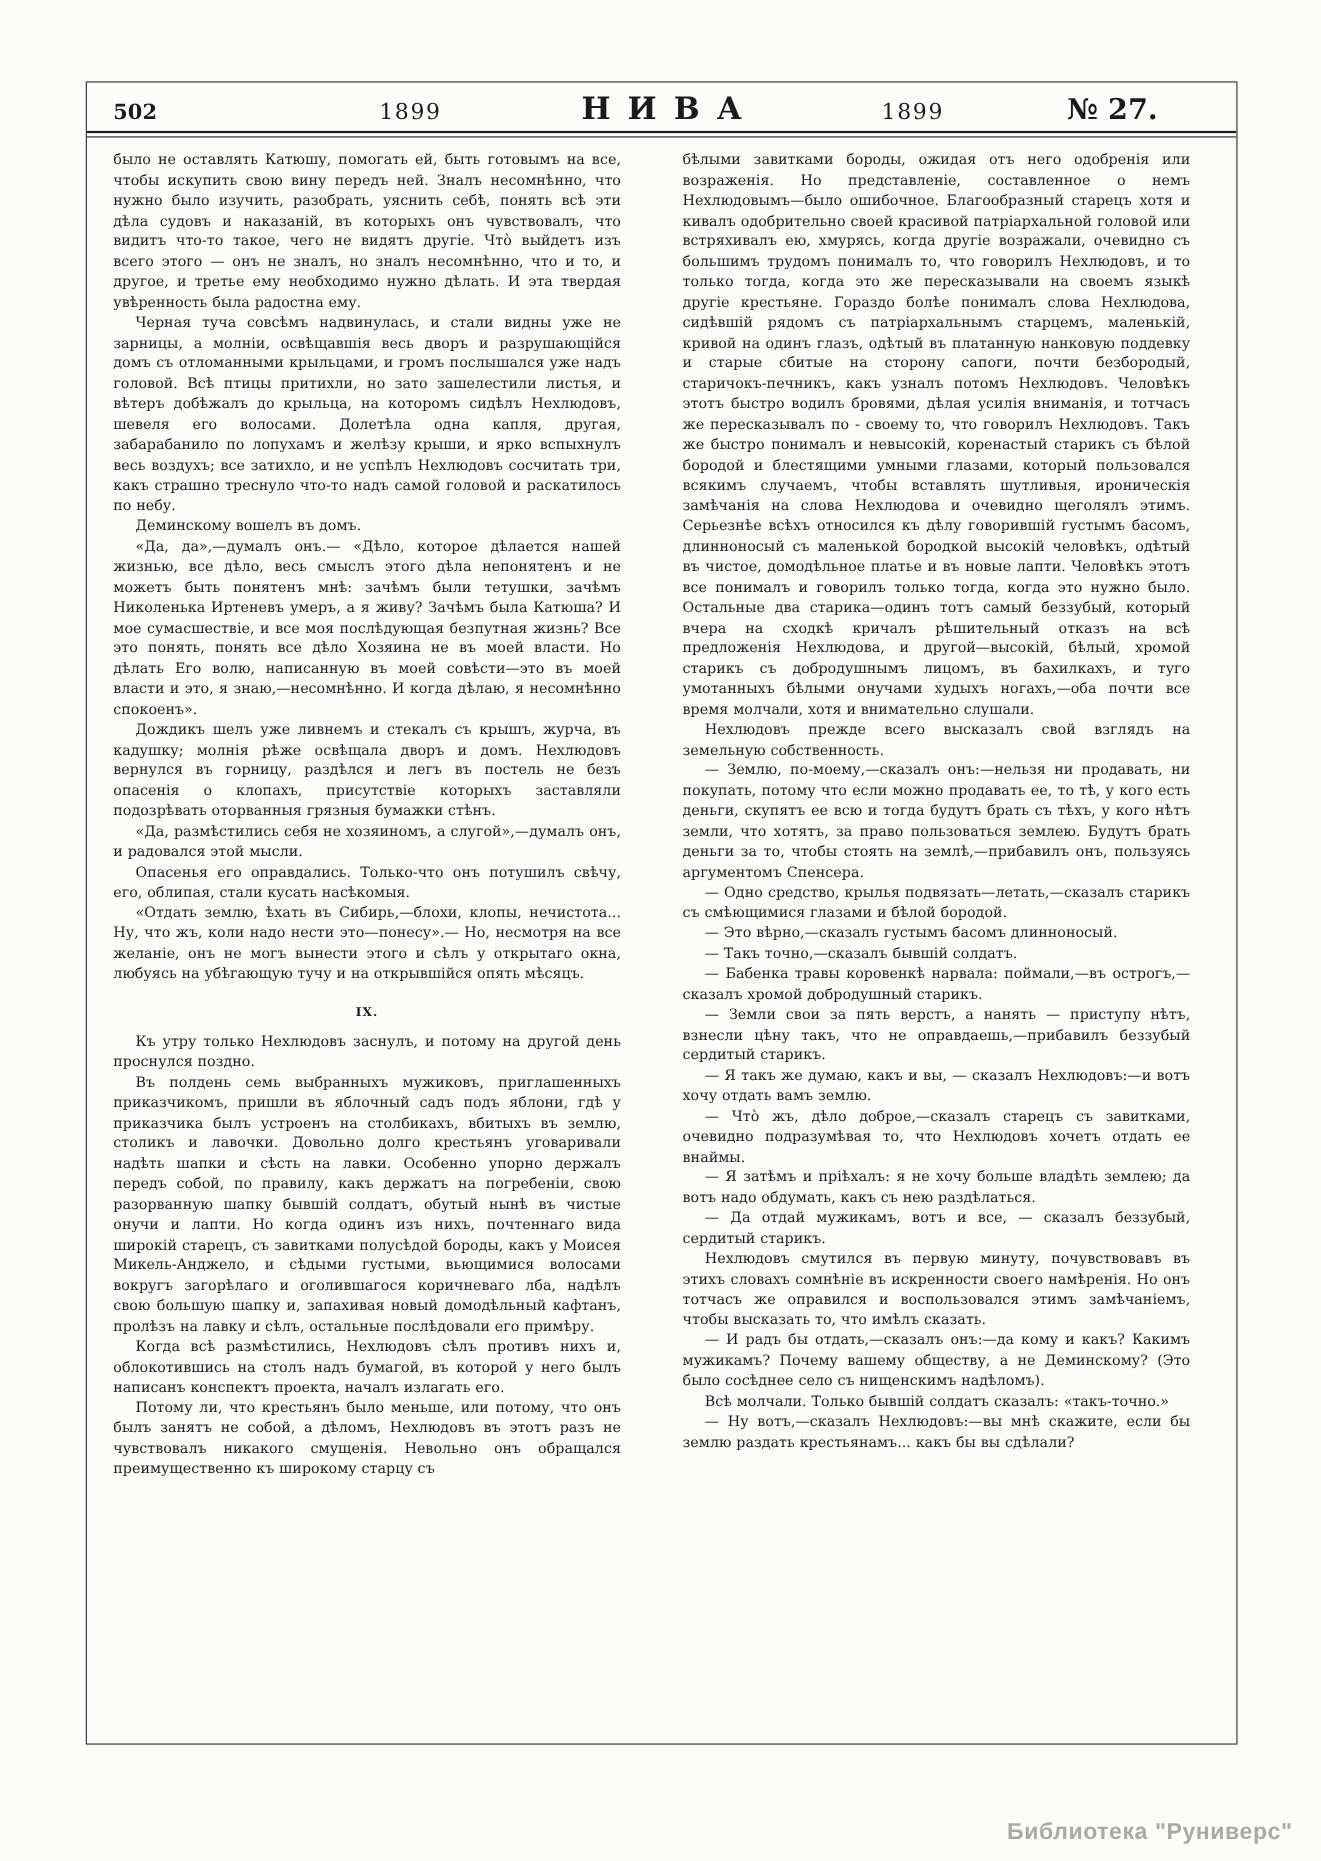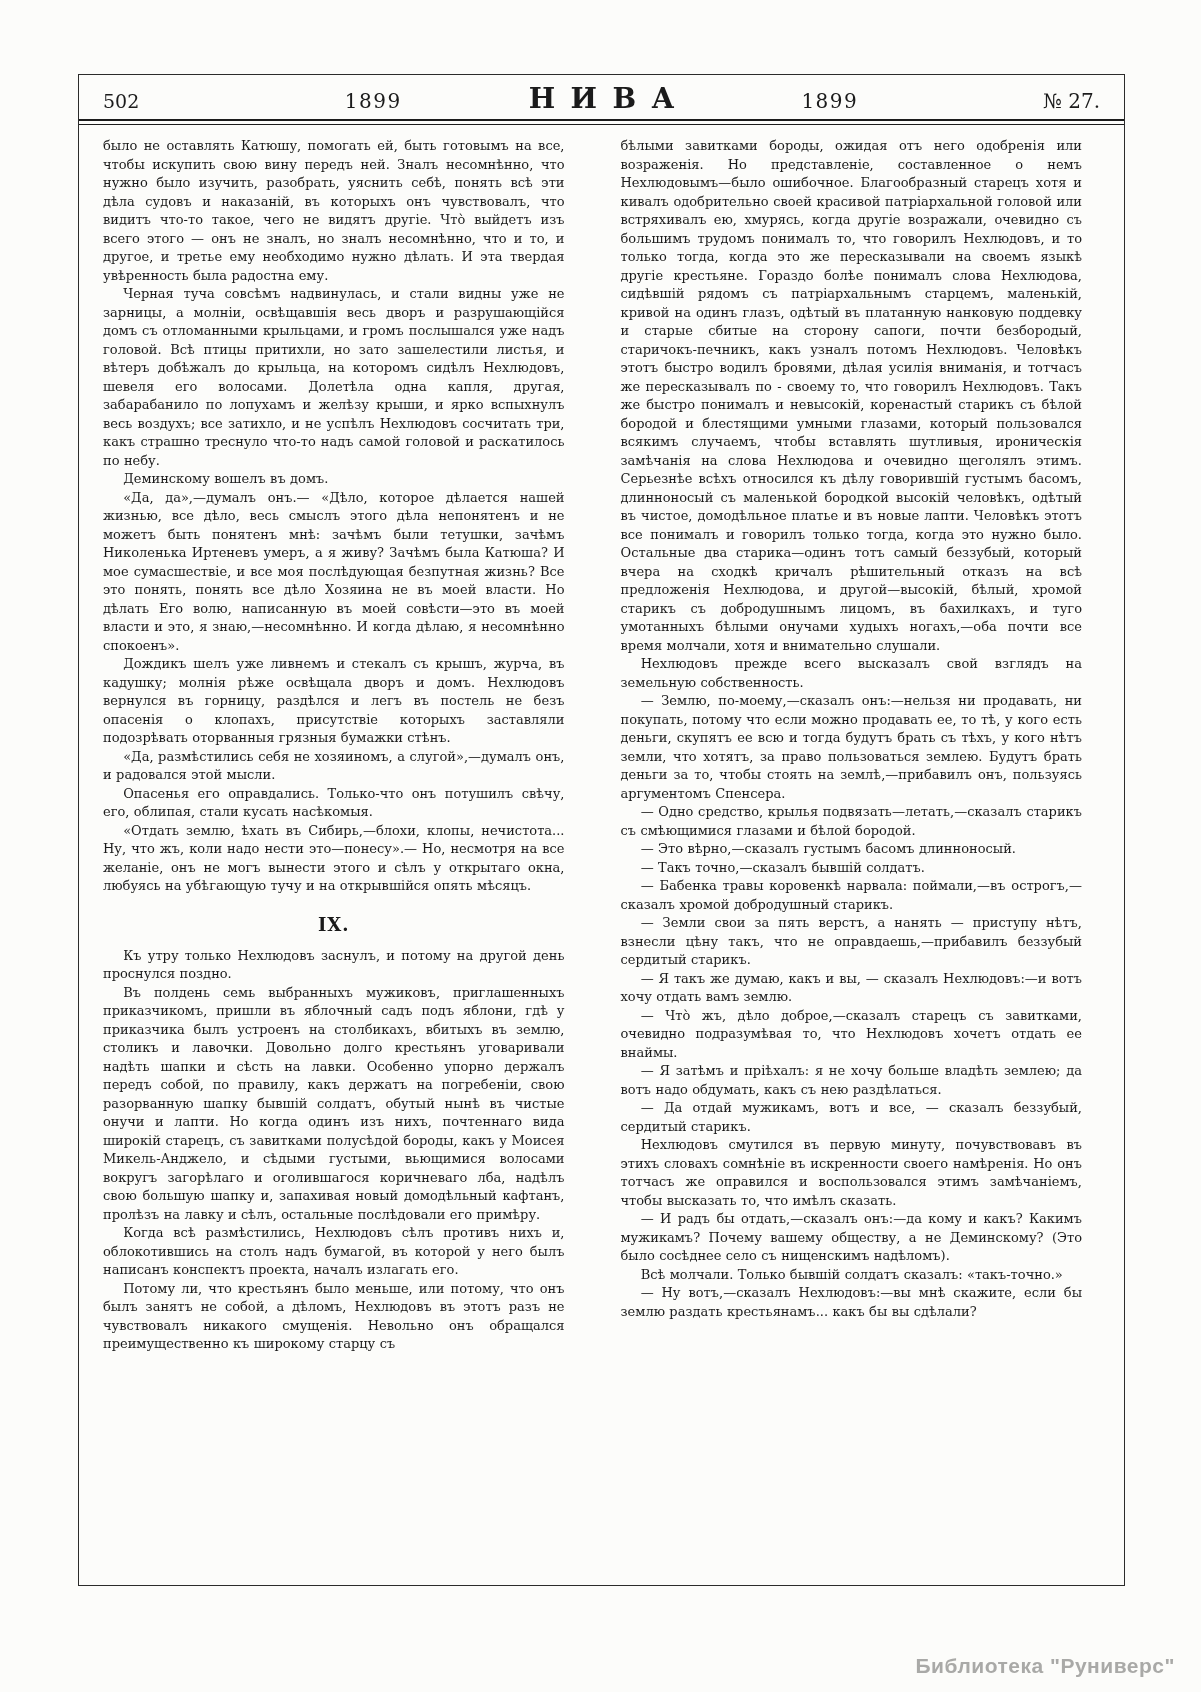--- a/index.html
+++ b/index.html
@@ -23,24 +23,24 @@
     border:1.5px solid #2b2b2b;
     overflow:hidden;
   }
 
   .header {
     display:flex;
     align-items:baseline;
     padding:7px 24px 4px 24px;
     color:#1b1b1b;
   }
-  .header .pg   { width:130px; font-weight:normal; font-size:19px; }
+  .header .pg   { width:130px; font-weight:bold; font-size:19px; }
   .header .yr   { flex:1; text-align:center; font-size:20px; letter-spacing:1.5px; }
   .header .title{ font-size:28px; font-weight:bold; letter-spacing:0.55em; text-indent:0.55em; }
-  .header .issue{ width:130px; text-align:right; font-weight:normal; font-size:20px; }
+  .header .issue{ width:130px; text-align:left; font-weight:bold; font-size:26px; }
 
   .rule {
     height:6px;
     border-top:2px solid #1c1c1c;
     border-bottom:1px solid #1c1c1c;
   }
 
   .columns {
     display:flex;
     gap:56px;
@@ -54,21 +54,21 @@
     font-size:13px;
     line-height:18.5px;
     color:#1a1a1a;
     word-spacing:0.02em;
   }
   .col p.cont { text-indent:0; }
 
   .chapter {
     text-align:center;
     font-weight:bold;
-    font-size:18px;
+    font-size:11px;
     color:#1a1a1a;
     margin:18px 0 12px 0;
     letter-spacing:1px;
   }
 
   .watermark {
     position:absolute;
     right:26px;
     bottom:14px;
     font-family:"Liberation Sans", sans-serif;

